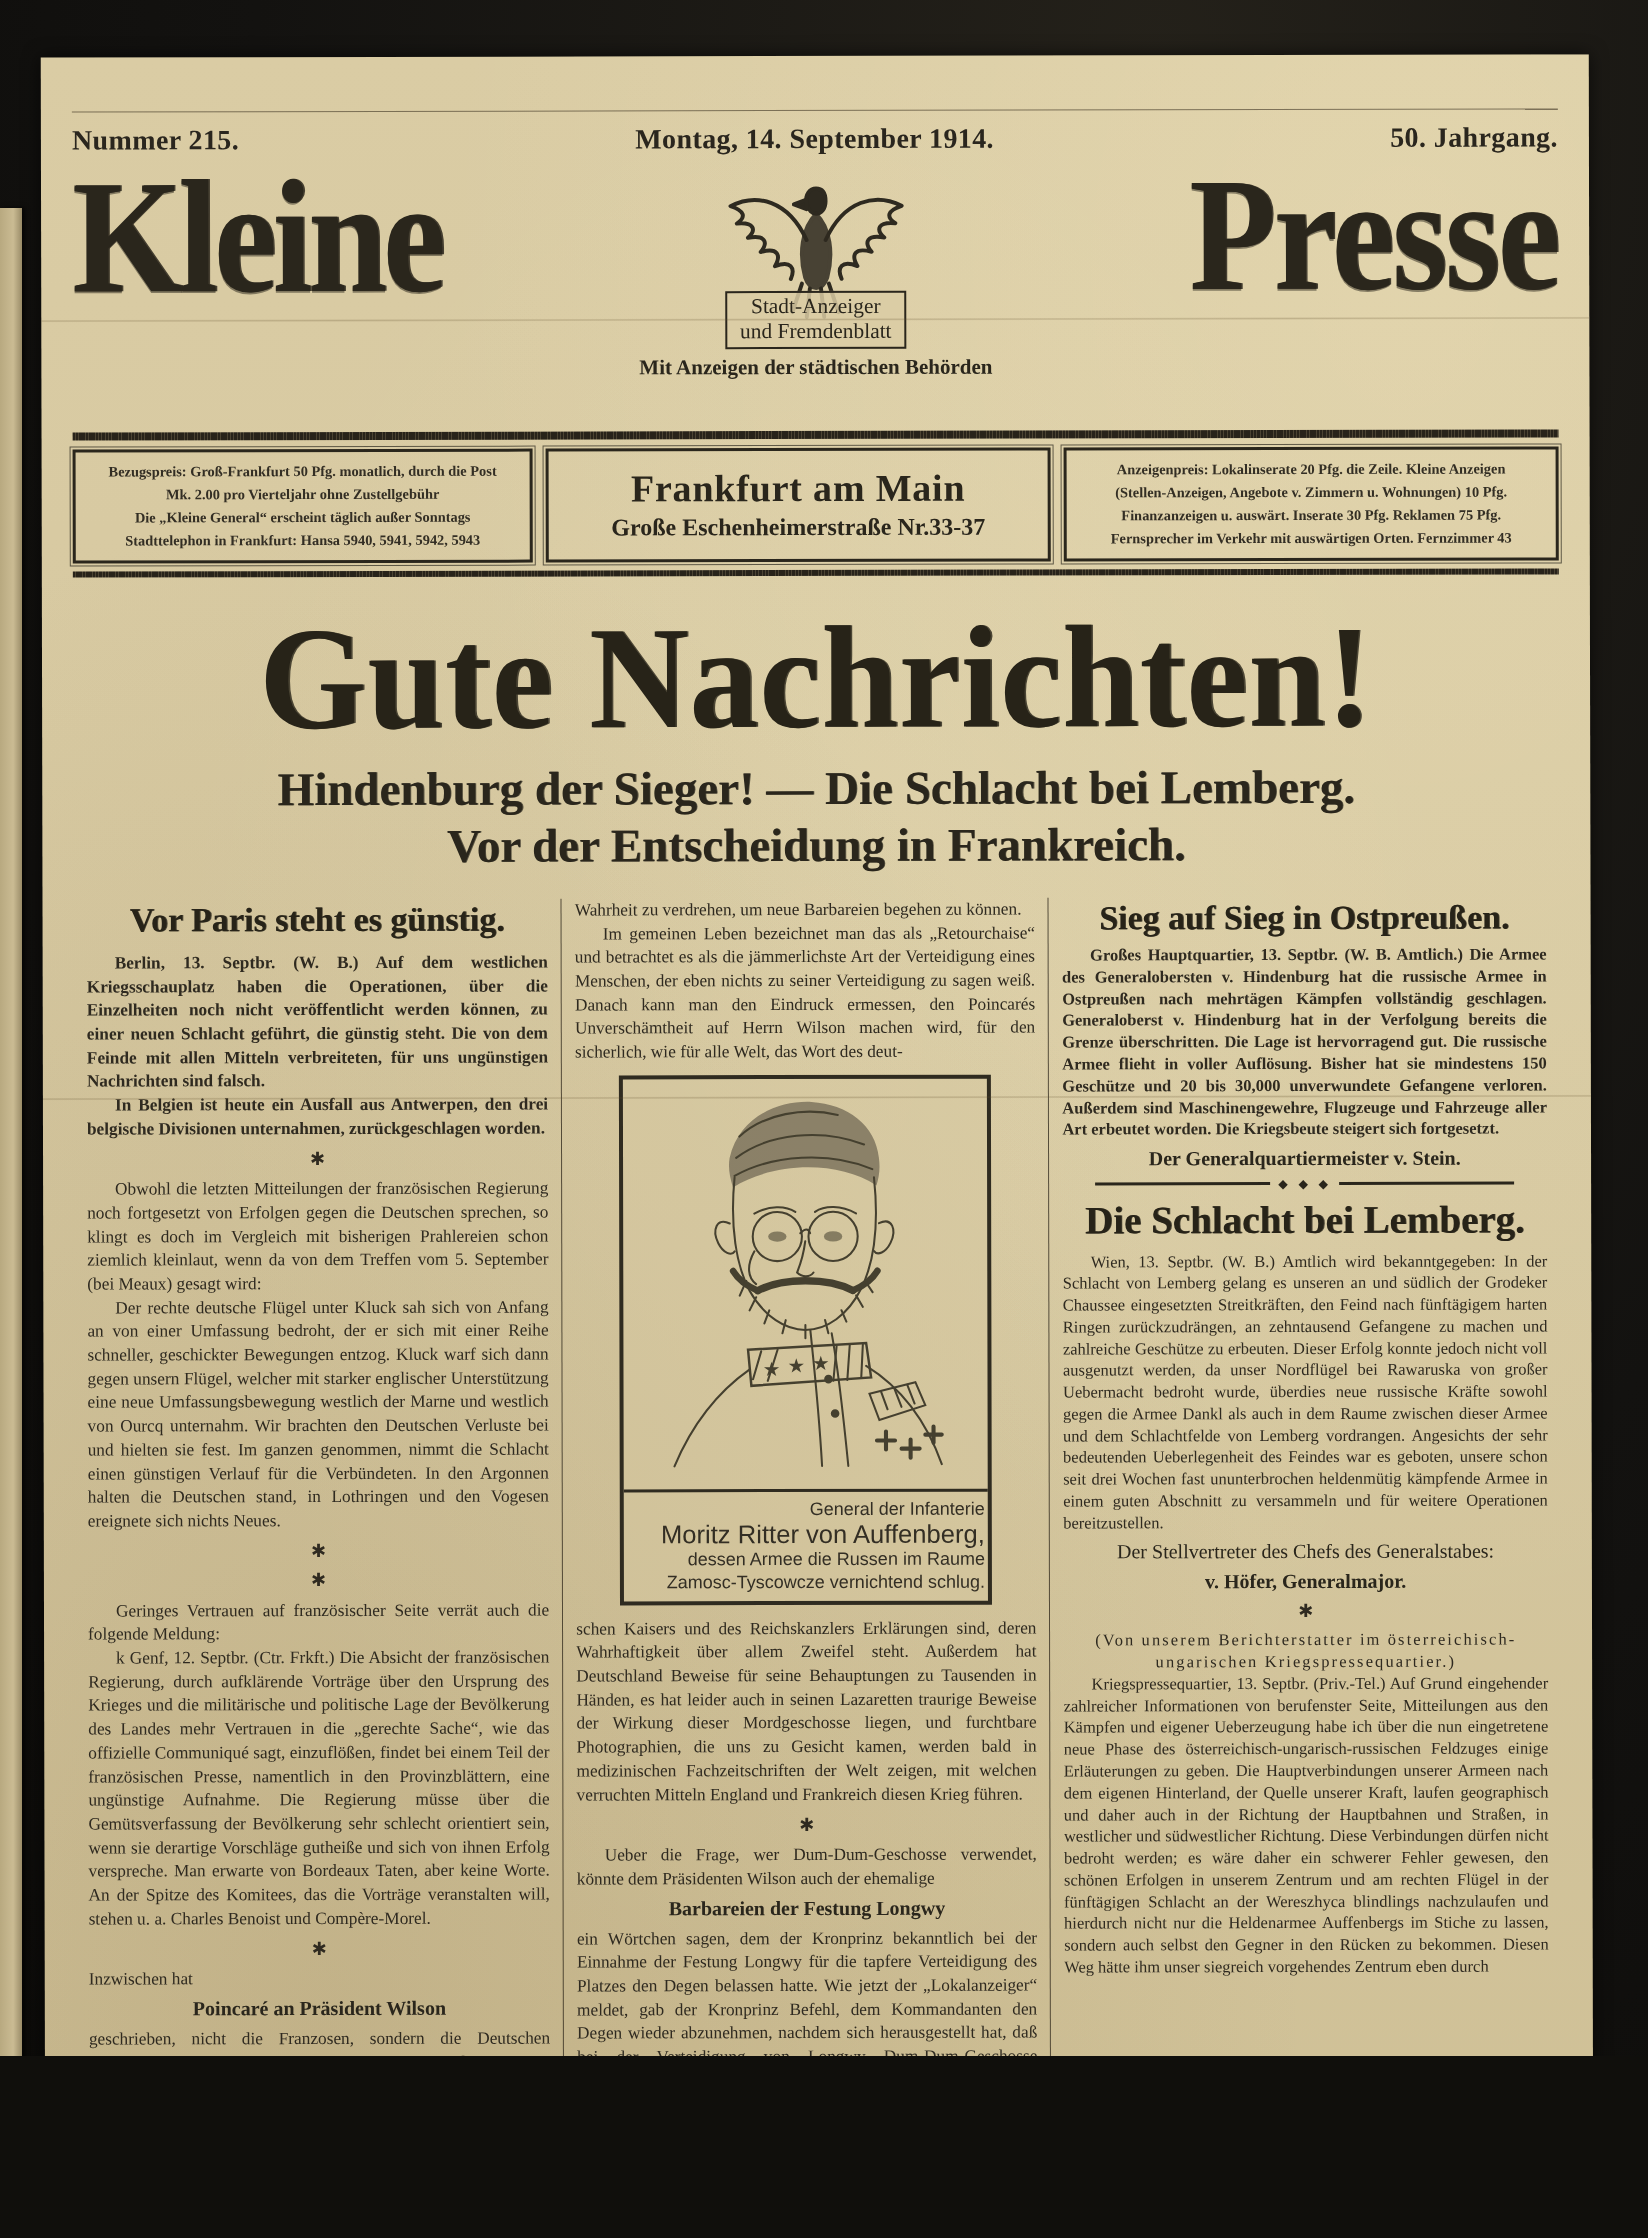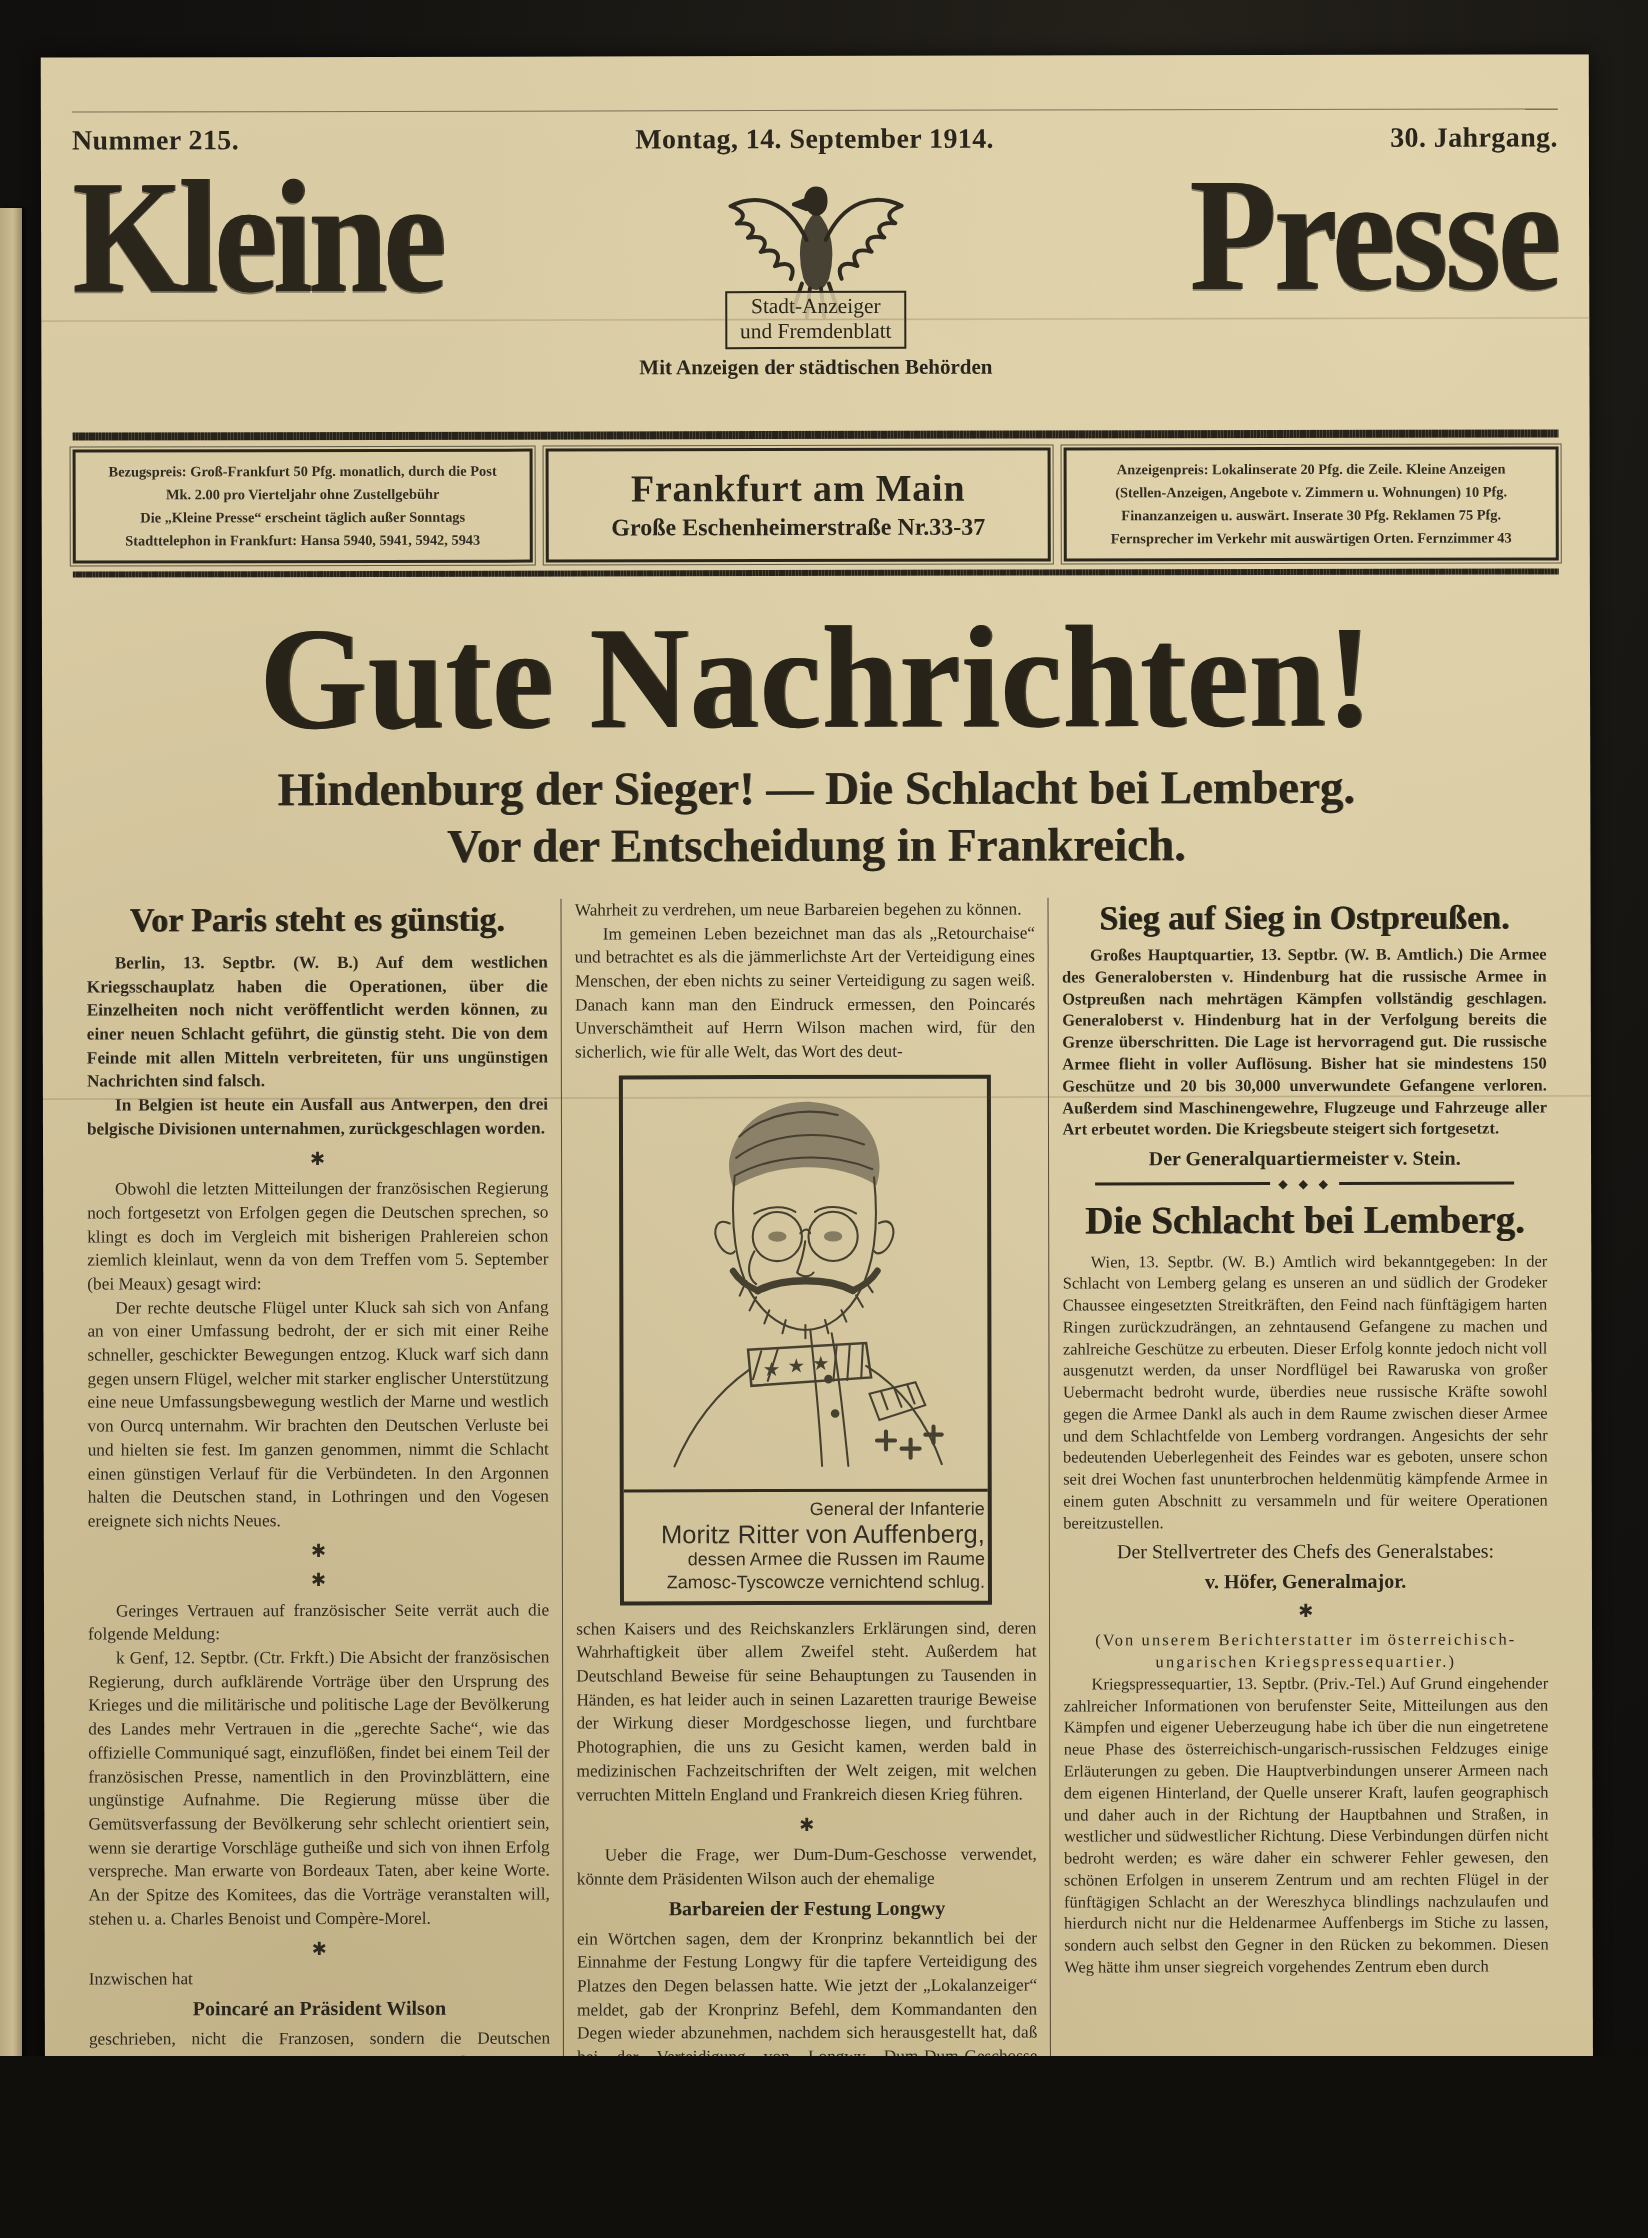--- a/index.html
+++ b/index.html
@@ -89,21 +89,21 @@
 
   <div class="paper">
     <div class="crease c1"></div>
     <div class="crease c2"></div>
 
     <div class="inner">
 
       <header class="dateline">
         <span>Nummer 215.</span>
         <span>Montag, 14. September 1914.</span>
-        <span>30. Jahrgang.</span>
+        <span>50. Jahrgang.</span>
       </header>
 
       <div class="masthead">
         <span class="mast-word">Kleine</span>
         <div class="emblem">
           <span>
             <svg width="206" height="162" viewBox="0 0 260 200">
               <g stroke="#2e2a20" fill="none" stroke-width="5" stroke-linecap="round" stroke-linejoin="round">
                 <path d="M118 95 C95 45 55 35 22 52 C40 58 42 66 30 74 C52 72 55 82 44 92 C66 88 70 98 60 110 C82 104 86 114 78 128 C98 120 104 130 98 144"></path>
                 <path d="M142 95 C165 45 205 35 238 52 C220 58 218 66 230 74 C208 72 205 82 216 92 C194 88 190 98 200 110 C178 104 174 114 182 128 C162 120 156 130 162 144"></path>
@@ -122,21 +122,21 @@
         </div>
         <span class="mast-word right">Presse</span>
       </div>
 
       <div class="rule-heavy"></div>
 
       <div class="info-row">
         <div class="info-cell">
           <div class="info-small">Bezugspreis: Groß-Frankfurt 50 Pfg. monatlich, durch die Post</div>
           <div class="info-small">Mk. 2.00 pro Vierteljahr ohne Zustellgebühr</div>
-          <div class="info-small">Die „Kleine Presse“ erscheint täglich außer Sonntags</div>
+          <div class="info-small">Die „Kleine General“ erscheint täglich außer Sonntags</div>
           <div class="info-small">Stadttelephon in Frankfurt: Hansa 5940, 5941, 5942, 5943</div>
         </div>
         <div class="info-cell">
           <div class="info-title">Frankfurt am Main</div>
           <div class="info-sub">Große Eschenheimerstraße Nr.33-37</div>
         </div>
         <div class="info-cell">
           <div class="info-small">Anzeigenpreis: Lokalinserate 20 Pfg. die Zeile. Kleine Anzeigen</div>
           <div class="info-small">(Stellen-Anzeigen, Angebote v. Zimmern u. Wohnungen) 10 Pfg.</div>
           <div class="info-small">Finanzanzeigen u. auswärt. Inserate 30 Pfg. Reklamen 75 Pfg.</div>

